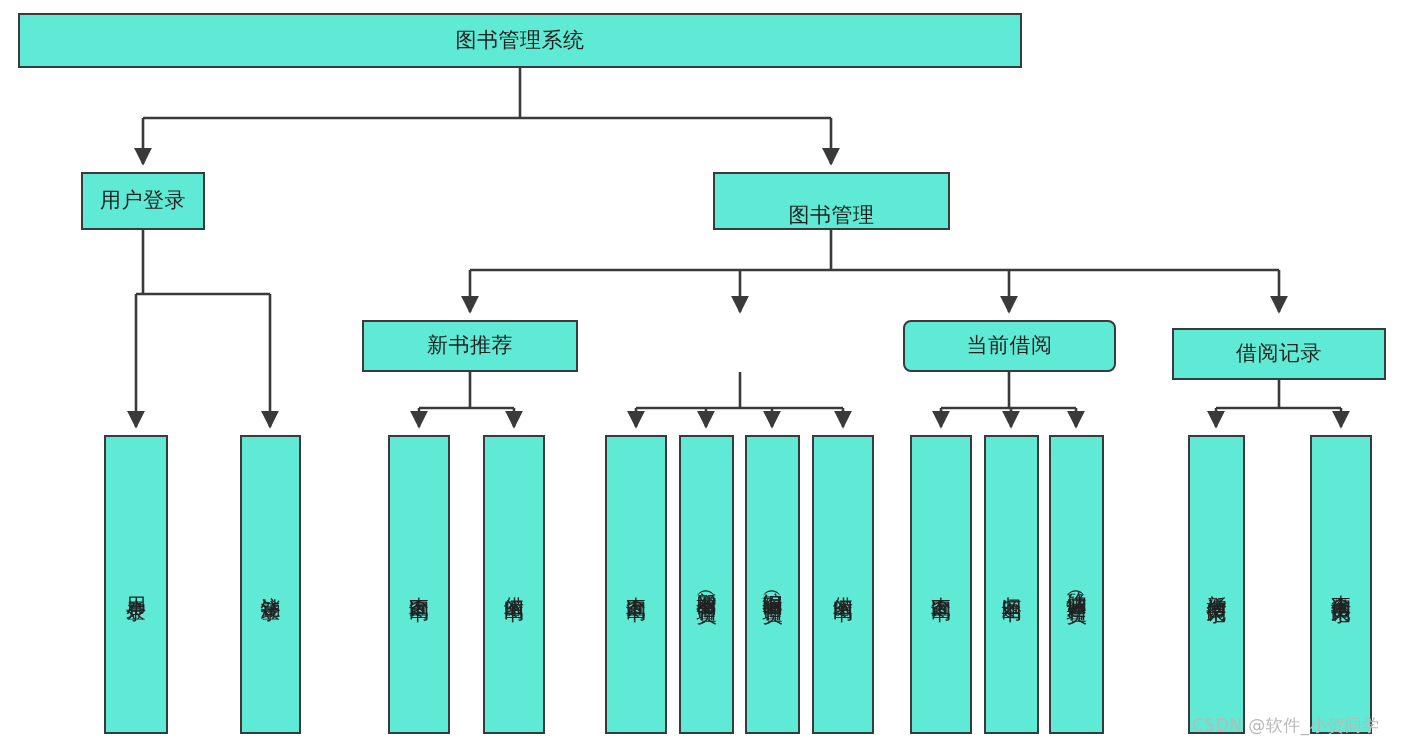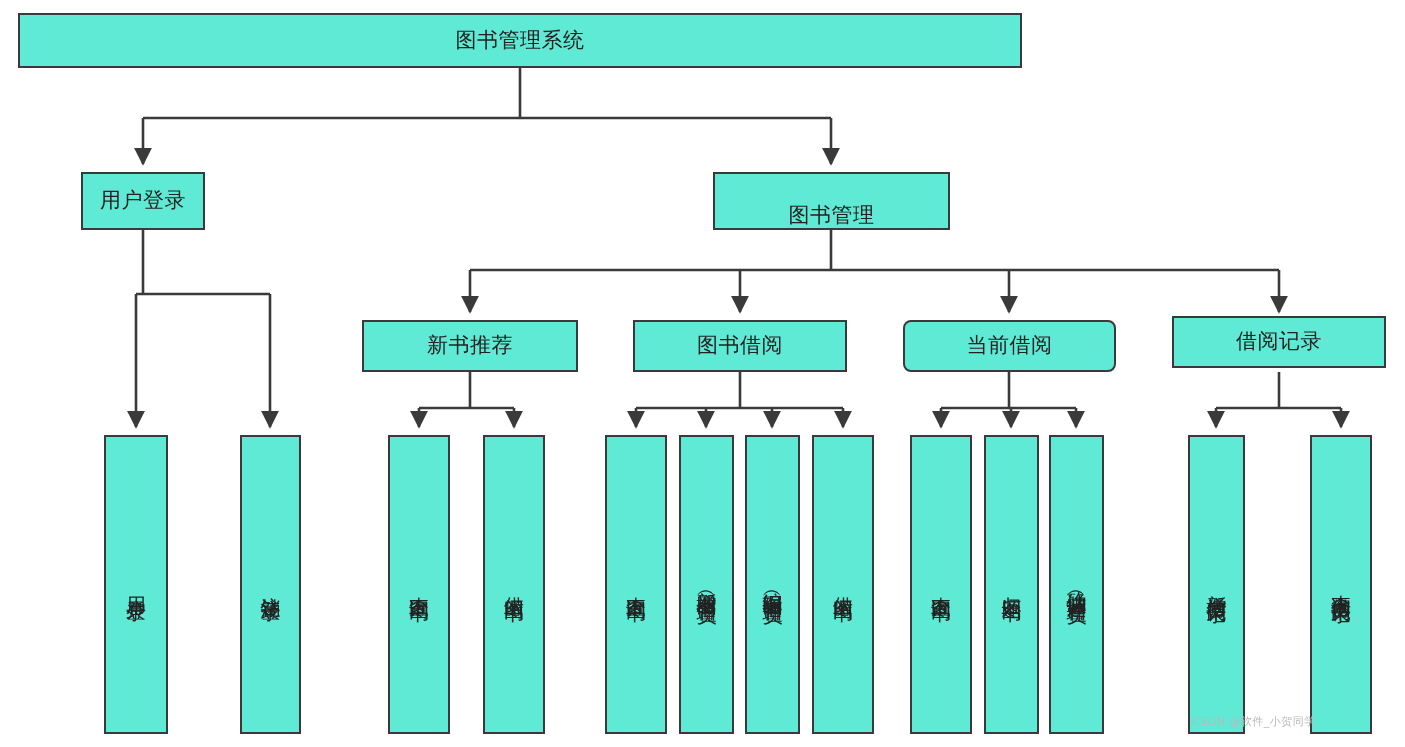--- a/index.html
+++ b/index.html
@@ -49,21 +49,21 @@
   svg.links {
     position: absolute;
     left: 0;
     top: 0;
     width: 1405px;
     height: 747px;
     pointer-events: none;
   }
   .watermark {
     position: absolute;
-    font-size: 11px;
+    font-size: 17px;
     color: #b9b9b9;
     white-space: nowrap;
     letter-spacing: 0.5px;
   }
 </style>
 </head>
 <body>
 
 <div id="canvas">
 
@@ -124,27 +124,24 @@
   <div class="node horiz" style="left:81px; top:172px; width:124px; height:58px;">
     <span>用户登录</span>
   </div>
   <div class="node horiz" style="left:713px; top:172px; width:237px; height:58px;align-items:flex-end;">
     <span>图书管理</span>
   </div>
 
   <div class="node horiz" style="left:362px; top:320px; width:216px; height:52px;">
     <span>新书推荐</span>
   </div>
-  <div class="node horiz" style="left:633px; top:320px; width:214px; height:52px;">
-    <span>图书借阅</span>
-  </div>
   <div class="node horiz" style="left:903px; top:320px; width:213px; height:52px;border-radius:8px;">
     <span>当前借阅</span>
   </div>
-  <div class="node horiz" style="left:1172px; top:316px; width:214px; height:52px;">
+  <div class="node horiz" style="left:1172px; top:328px; width:214px; height:52px;">
     <span>借阅记录</span>
   </div>
 
   <div class="node vert" style="left:104px; top:435px; width:64px; height:299px;">
     <span>用户登录</span>
   </div>
   <div class="node vert" style="left:240px; top:435px; width:61px; height:299px;">
     <span>注销登录</span>
   </div>
   <div class="node vert" style="left:388px; top:435px; width:62px; height:299px;">

